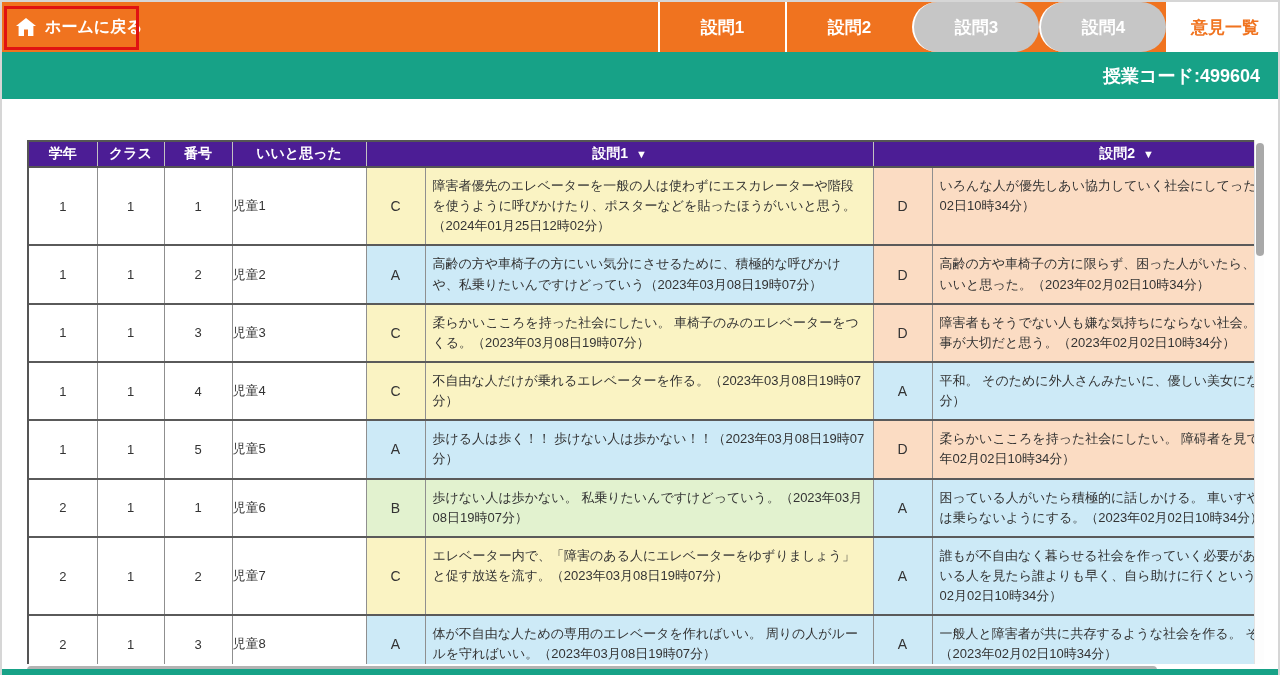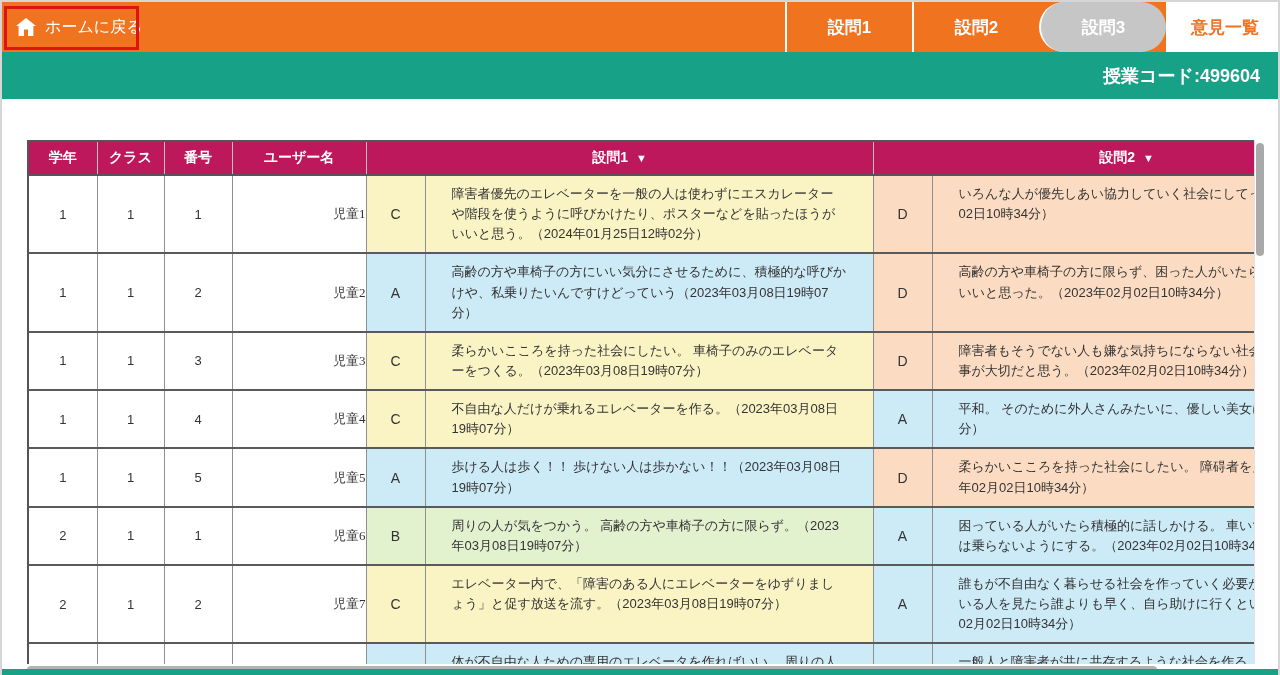--- a/index.html
+++ b/index.html
@@ -3,21 +3,21 @@
 <meta charset="utf-8">
 <style>
   * { box-sizing: border-box; margin: 0; padding: 0; }
   body { font-family: "Liberation Sans", "DejaVu Sans", sans-serif; background:#fff; }
   .page { position:relative; width:1280px; height:675px; overflow:hidden; background:#fff;
           border:2px solid #d6d6d6; border-bottom:none; }
 
   
   .topbar { position:absolute; left:0; top:0; width:1280px; height:50px; background:#f0731f; }
   .home-btn { position:absolute; left:14px; top:0; height:50px; display:flex; align-items:center;
-              gap:9px; color:#fff; font-weight:normal; font-size:16px; cursor:pointer; }
+              gap:9px; color:#fff; font-weight:bold; font-size:16px; cursor:pointer; }
   .home-icon svg { display:block; }
   .annotation { position:absolute; left:2px; top:4px; width:135px; height:44px;
                 border:3px solid #e01212; pointer-events:none; }
   .tabs { position:absolute; right:0; top:0; height:50px; display:flex; }
   .tab { width:127px; height:50px; display:flex; align-items:center; justify-content:center;
          font-size:17px; font-weight:bold; color:#fff; border-left:2px solid #fff; cursor:pointer; }
   .tab.orange { background:#f0731f; }
   .tab.gray   { background:#c6c6c6;border-radius:25px; }
   .tab.active { background:#ffffff; color:#f0731f; width:116px; }
 
@@ -26,28 +26,28 @@
              display:flex; align-items:center; justify-content:flex-end; }
   .class-code { color:#fff; font-weight:bold; font-size:18px; padding-right:22px; }
 
   
   .table-area { position:absolute; left:25px; top:138px; width:1237px; height:534px; }
   .viewport { position:absolute; left:0; top:0; width:1237px; height:524px; overflow:hidden;
               border-left:2px solid #555; }
   table { border-collapse:collapse; table-layout:fixed; width:1351px; background:#fff; }
   col.c1{width:68px} col.c2{width:67px} col.c3{width:68px} col.c4{width:134px}
   col.c5{width:59px} col.c6{width:448px} col.c7{width:59px} col.c8{width:448px}
-  th { background:#be185d; color:#fff; font-weight:bold; font-size:14px; height:34px;
+  th { background:#4c1d95; color:#fff; font-weight:bold; font-size:14px; height:26px;
        border-right:1px solid #c2c2c2; border-bottom:2px solid #555; border-top:2px solid #555; }
   td { border-right:1px solid #8f8f8f; border-bottom:2px solid #5a5a5a; color:#333;
        font-size:13px; vertical-align:middle; }
   td.c-num  { text-align:center; }
-  td.c-user { text-align:right;font-family:Liberation Serif, serif; }
+  td.c-user { text-align:left; }
   td.c-grade{ text-align:center; font-size:14px; }
-  td.c-text { vertical-align:top; padding:8px 26px; line-height:1.55; }
+  td.c-text { vertical-align:top; padding:8px 7px; line-height:1.55; }
   td.pre { white-space:pre-wrap; }
   .bg-a { background:#cdeaf7; }
   .bg-b { background:#e2f2cf; }
   .bg-c { background:#faf3c3; }
   .bg-d { background:#fbdcc3; }
   tr.r1{height:58px} tr.r2{height:57px} tr.r3{height:54px} tr.r4{height:47px} tr.r5{height:50px}
   tr.r6{height:54px} tr.r7{height:59px} tr.r8{height:56px}
   .sort-icon { font-size:11px; margin-left:8px; cursor:pointer; }
 
   
@@ -74,20 +74,21 @@
           <path d="M10 0 L20 8 L17.4 8 L17.4 18 L12 18 L12 11.5 L8 11.5 L8 18 L2.6 18 L2.6 8 L0 8 Z" fill="#ffffff"></path>
         </svg>
       </span>
       <span>ホームに戻る</span>
     </div>
     <div class="annotation"></div>
     <div class="tabs">
       <div class="tab orange">設問1</div>
       <div class="tab orange">設問2</div>
       <div class="tab gray">設問3</div>
+      <div class="tab gray">設問4</div>
       <div class="tab active">意見一覧</div>
     </div>
   </div>
 
   <div class="tealbar">
     <span class="class-code">授業コード:499604</span>
   </div>
 
   <div class="table-area">
     <div class="viewport">
@@ -100,21 +101,21 @@
             <col class="c5">
             <col class="c6">
             <col class="c7">
             <col class="c8">
           </colgroup>
         <thead>
           <tr>
             <th>学年</th>
             <th>クラス</th>
             <th>番号</th>
-            <th>ユーザー名</th>
+            <th>いいと思った</th>
             <th colspan="2"><span>設問1</span><span class="sort-icon">▼</span></th>
             <th colspan="2"><span>設問2</span><span class="sort-icon">▼</span></th>
           </tr>
         </thead>
         <tbody>
           <tr class="r1">
             <td class="c-num">1</td>
             <td class="c-num">1</td>
             <td class="c-num">1</td>
             <td class="c-user">児童1</td>
@@ -167,21 +168,21 @@
             <td class="c-grade bg-d">D</td>
             <td class="c-text pre bg-d">柔らかいこころを持った社会にしたい。 障碍者を見て、見て見
 年02月02日10時34分）</td>
           </tr>
           <tr class="r6">
             <td class="c-num">2</td>
             <td class="c-num">1</td>
             <td class="c-num">1</td>
             <td class="c-user">児童6</td>
             <td class="c-grade bg-b">B</td>
-            <td class="c-text bg-b">周りの人が気をつかう。 高齢の方や車椅子の方に限らず。（2023年03月08日19時07分）</td>
+            <td class="c-text bg-b">歩けない人は歩かない。 私乗りたいんですけどっていう。（2023年03月08日19時07分）</td>
             <td class="c-grade bg-a">A</td>
             <td class="c-text pre bg-a">困っている人がいたら積極的に話しかける。 車いすや障害のあ
 は乗らないようにする。（2023年02月02日10時34分）</td>
           </tr>
           <tr class="r7">
             <td class="c-num">2</td>
             <td class="c-num">1</td>
             <td class="c-num">2</td>
             <td class="c-user">児童7</td>
             <td class="c-grade bg-c">C</td>

